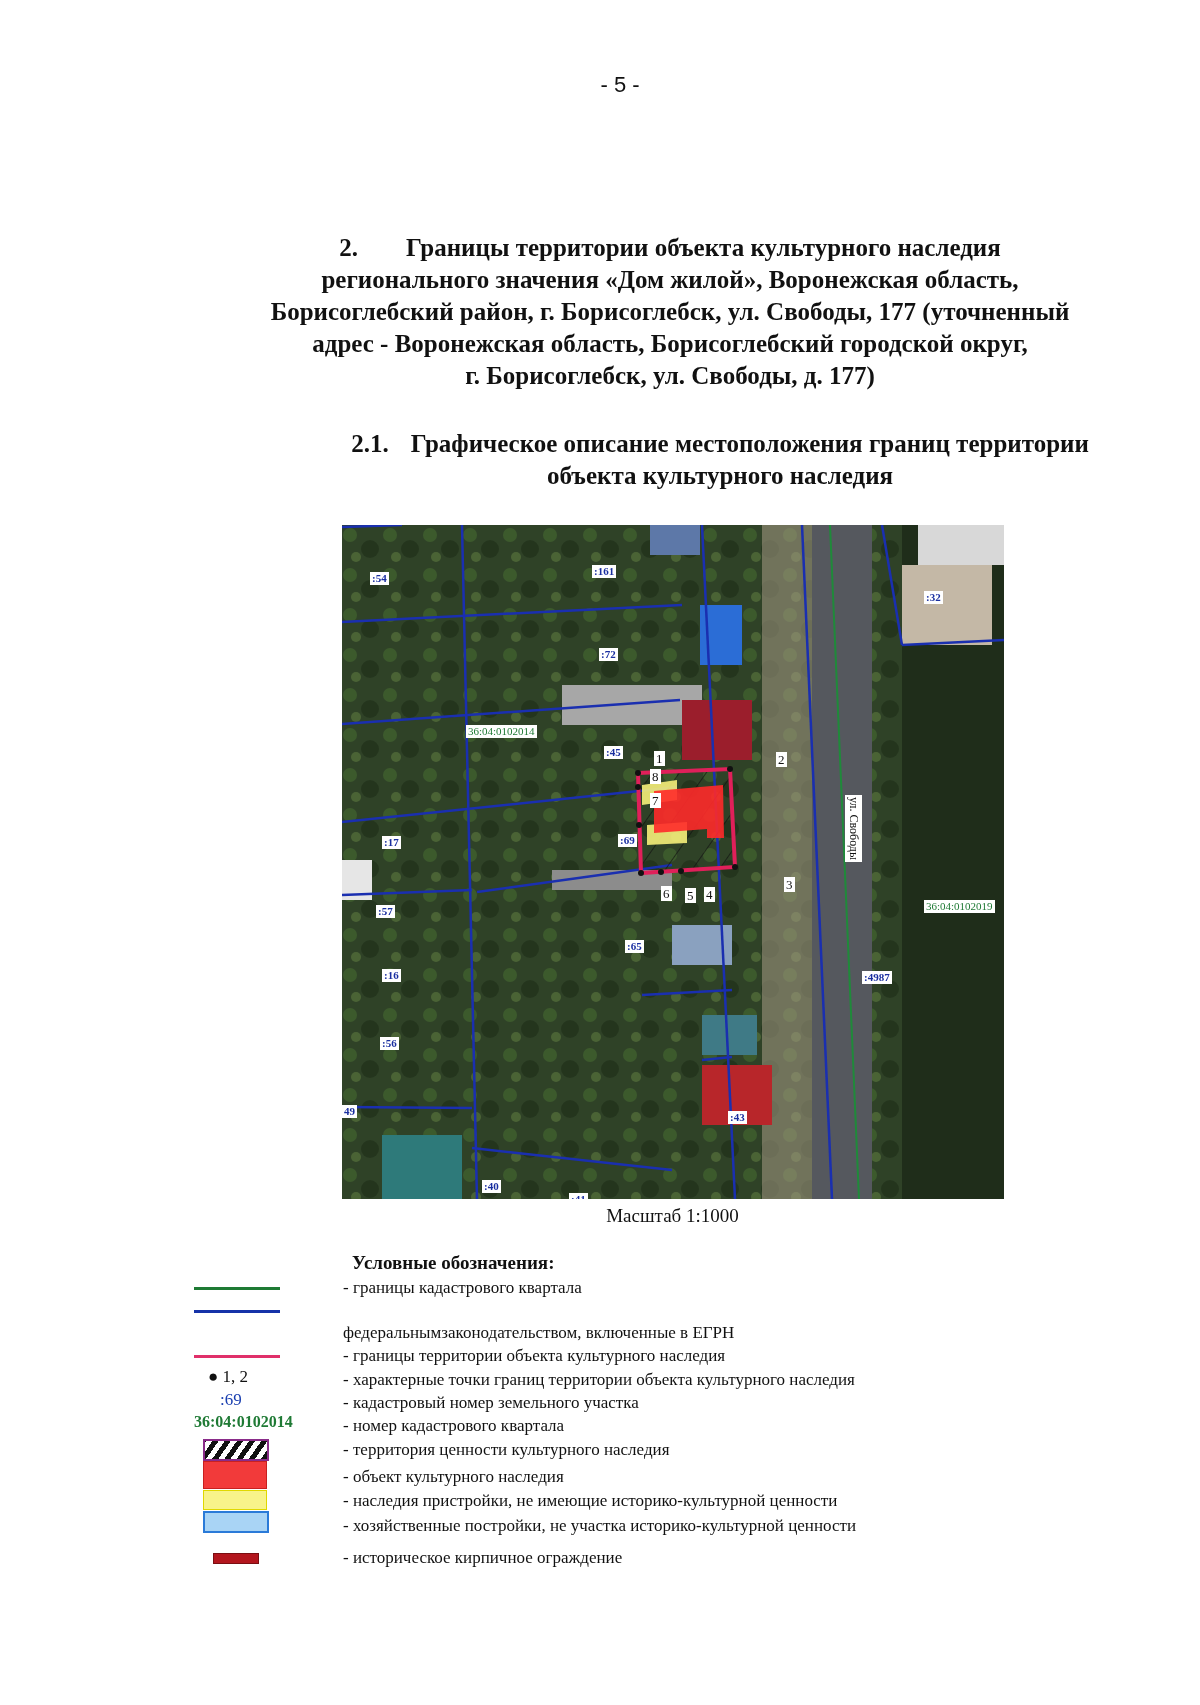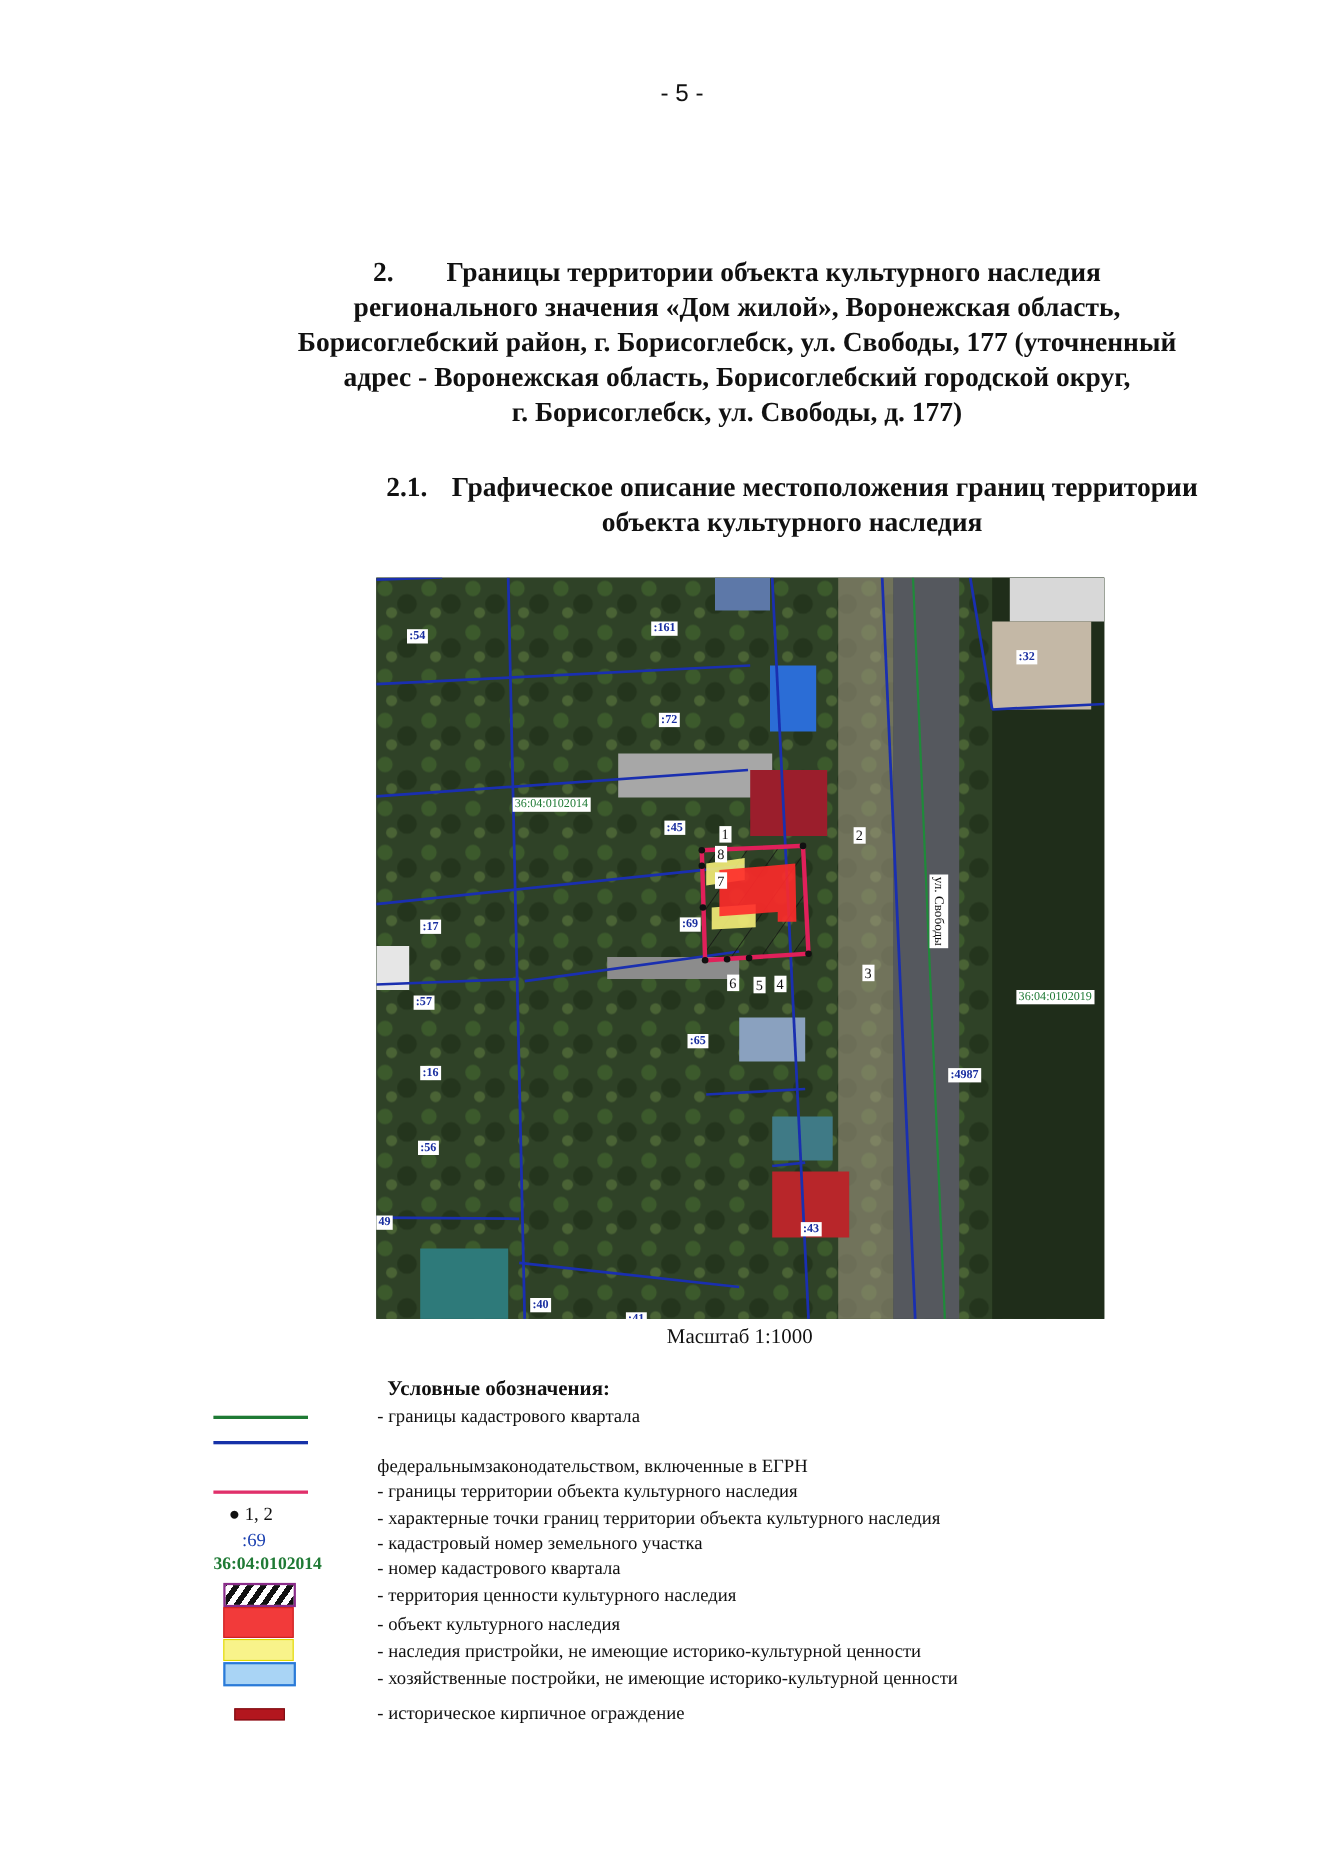--- a/index.html
+++ b/index.html
@@ -193,18 +193,18 @@
 <div class="legend-row" style="top:1464px;">
   <div class="sym box-sym" style="height:26px;top:-3px;background:#f23a3a;border:1px solid #c82020;"></div>
   <div class="desc" style="top:2px;">- объект культурного наследия</div>
 </div>
 <div class="legend-row" style="top:1490px;">
   <div class="sym box-sym" style="height:18px;top:0;background:#f8f38a;border:1px solid #e0d800;"></div>
   <div class="desc">- наследия пристройки, не имеющие историко-культурной ценности</div>
 </div>
 <div class="legend-row" style="top:1511px;">
   <div class="sym box-sym" style="height:18px;top:0;background:#a9d4f5;border:2px solid #2a7ad8;"></div>
-  <div class="desc" style="top:4px;">- хозяйственные постройки, не имеющие историко-культурной ценности</div>
+  <div class="desc" style="top:4px;">- хозяйственные постройки, не участка историко-культурной ценности</div>
 </div>
 <div class="legend-row" style="top:1547px;">
   <div class="sym" style="left:213px;width:44px;height:9px;top:6px;background:#b3161e;border:1px solid #7a0e12;"></div>
   <div class="desc">- историческое кирпичное ограждение</div>
 </div>
 
 </body></html>

